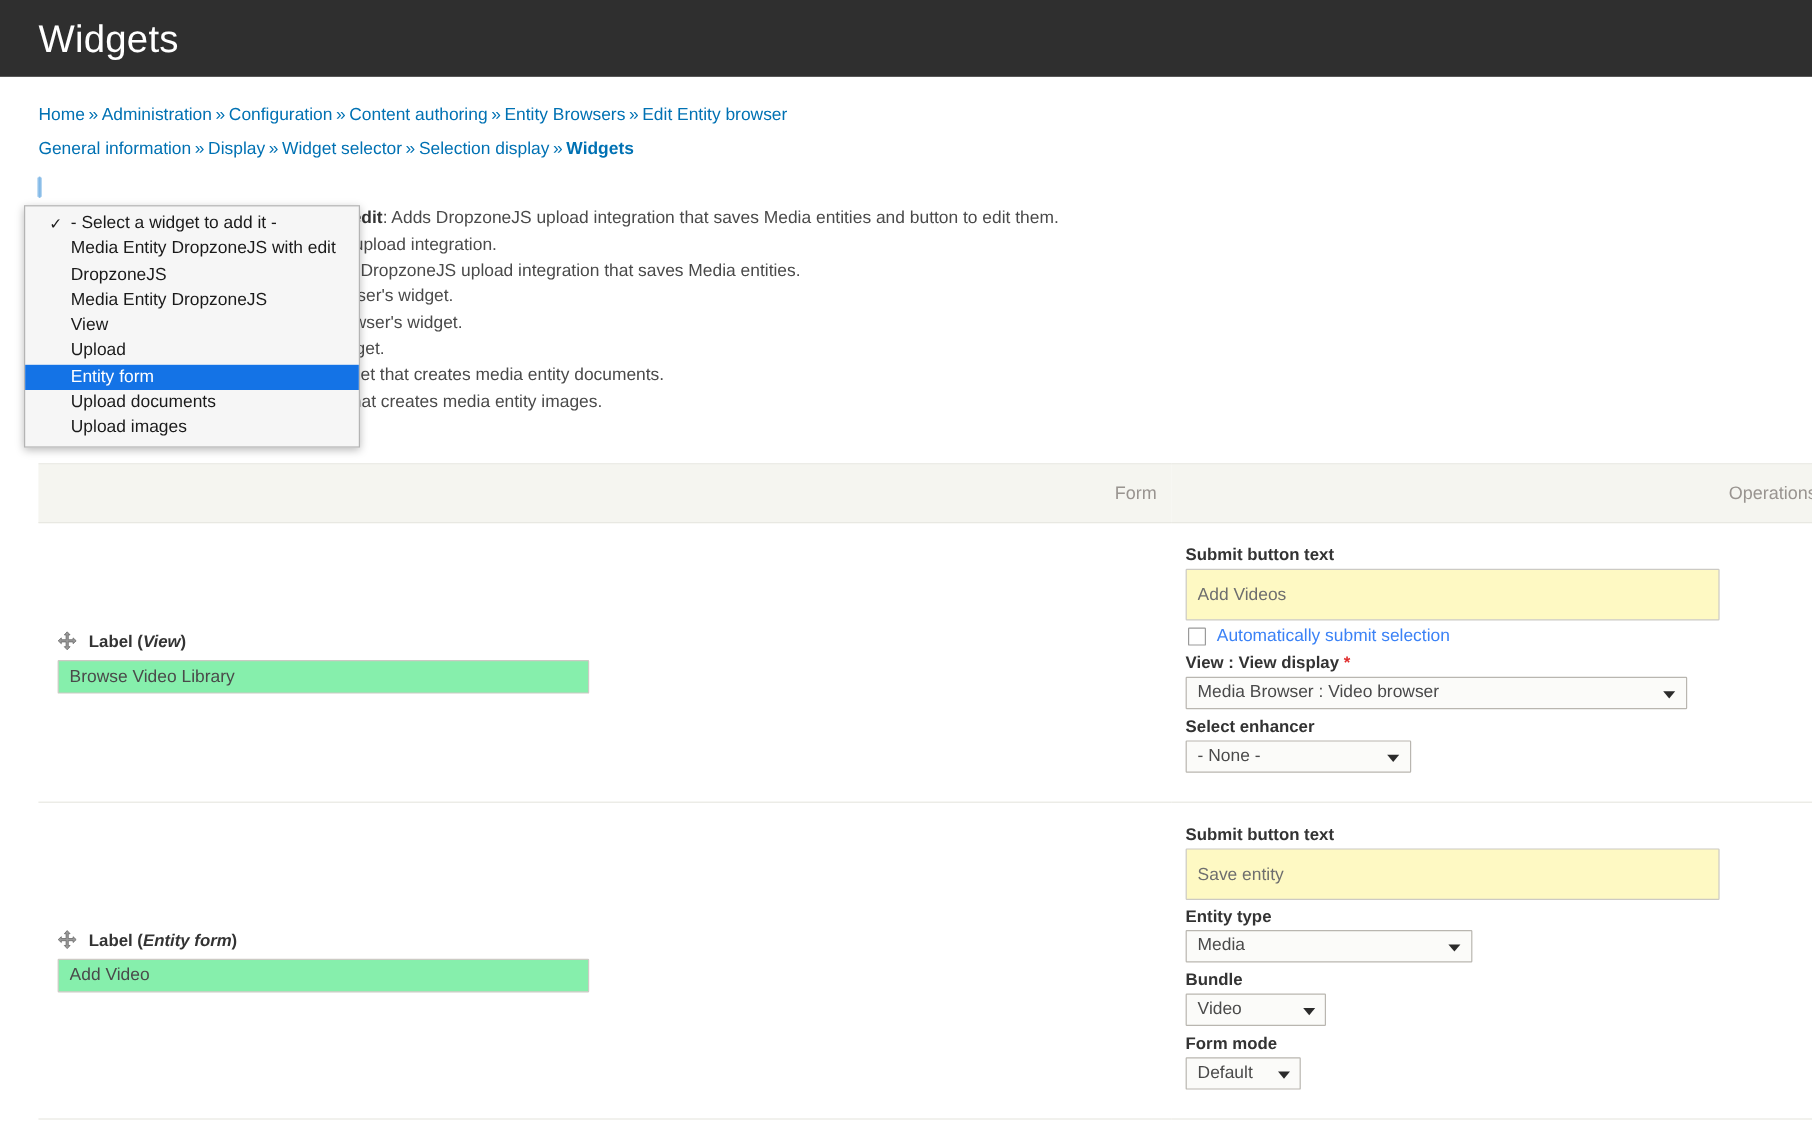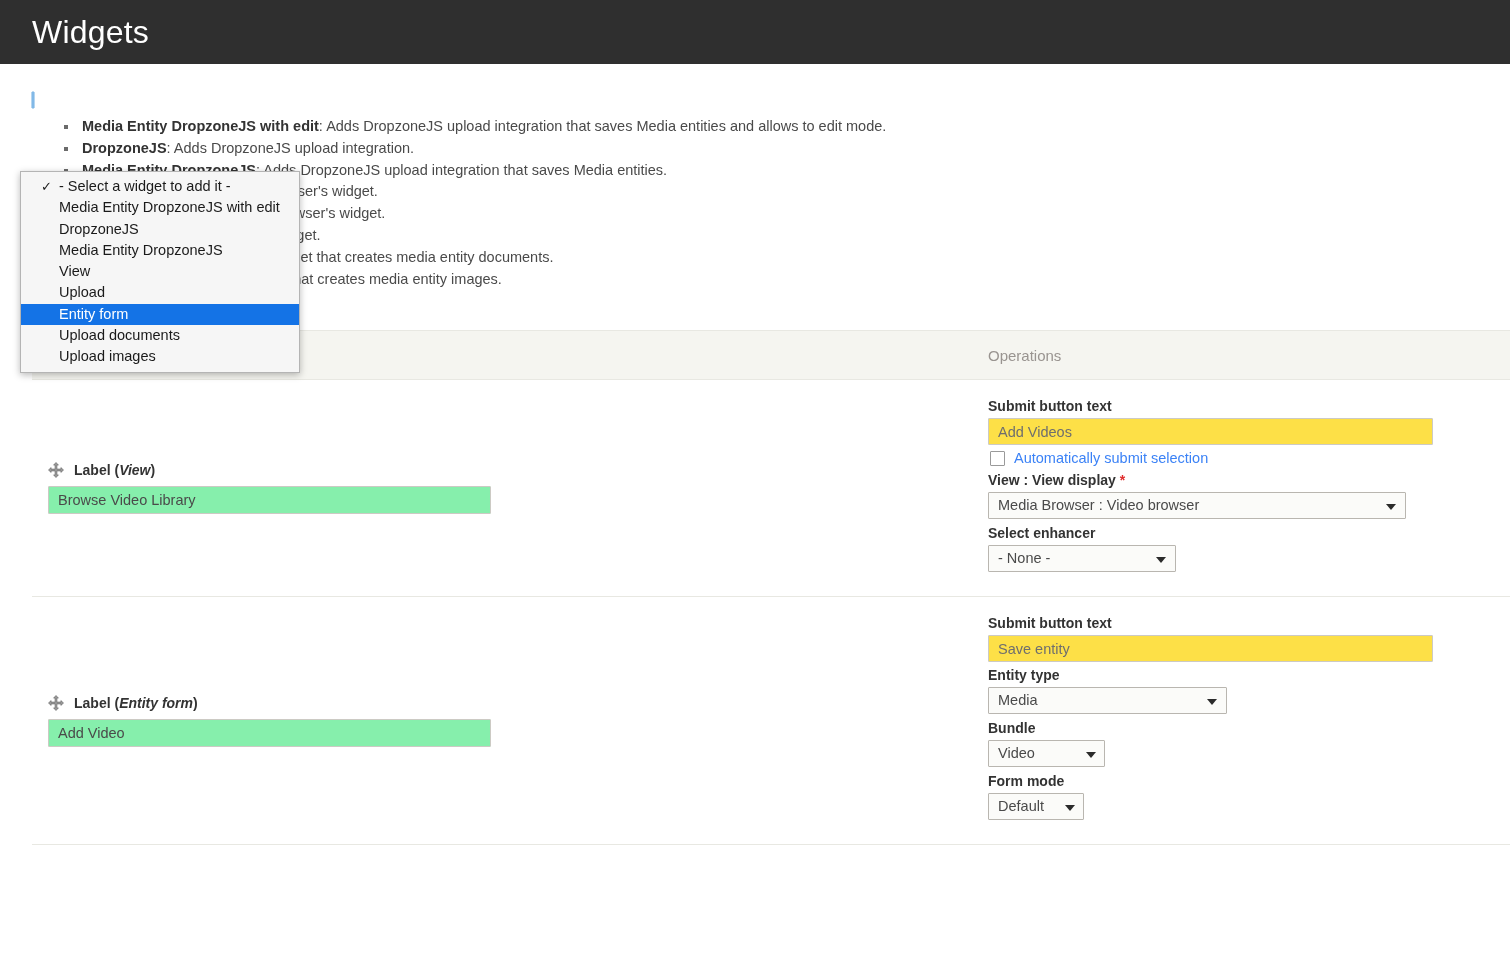--- a/index.html
+++ b/index.html
@@ -151,21 +151,21 @@
   .widgets-table {
     margin: 40px 32px 0 32px;
     border-collapse: collapse;
     width: 1446px;
     table-layout: fixed;
   }
   .widgets-table thead th {
     background: #f5f5f0;
     border-top: 1px solid #e8e8e2;
     border-bottom: 1px solid #e8e8e2;
-    text-align: left;
+    text-align: right;
     font-weight: normal;
     color: #999490;
     font-size: 15px;
     padding: 14px 12px 14px 12px;
     height: 20px;
   }
   .widgets-table tbody td {
     vertical-align: middle;
     padding: 18px 12px 18px 12px;
     border-bottom: 1px solid #e8e8e2;
@@ -218,24 +218,24 @@
   .ops-label {
     font-weight: bold;
     font-size: 14px;
     color: #333;
     display: block;
     margin: 0 0 4px 0;
   }
   .req-star { color: #e02d2d; font-weight: bold; }
   .ops-input {
     width: 445px;
-    height: 27px;
+    height: 43px;
     box-sizing: border-box;
     border: 1px solid #cccac4;
-    background: #fde047;
+    background: #fef9c3;
     padding: 0 9px;
     font-family: "Liberation Sans", sans-serif;
     font-size: 14.5px;
     color: #6e6e6e;
     border-radius: 1px;
     margin-bottom: 5px;
     display: block;
   }
   .checkbox-row {
     display: flex;
@@ -288,20 +288,26 @@
   .dd.w-fmode .caret, .dd.w-bundle .caret { right: 8px; }
 </style>
 </head>
 <body>
 
 <div class="page-header">
   <h1>Widgets</h1>
 </div>
 
 <div class="breadcrumbs">
+  <div class="crumbline">
+    <a href="#">Home</a><span class="sep">»</span><a href="#">Administration</a><span class="sep">»</span><a href="#">Configuration</a><span class="sep">»</span><a href="#">Content authoring</a><span class="sep">»</span><a href="#">Entity Browsers</a><span class="sep">»</span><a href="#">Edit Entity browser</a>
+  </div>
+  <div class="crumbline">
+    <a href="#">General information</a><span class="sep">»</span><a href="#">Display</a><span class="sep">»</span><a href="#">Widget selector</a><span class="sep">»</span><a href="#">Selection display</a><span class="sep">»</span><span class="current">Widgets</span>
+  </div>
 </div>
 
 <div class="field-block">
   <span class="select-shell">
     <span class="fake-select"></span>
   </span>
 </div>
 
 <div class="dropdown-popup">
   <div class="dd-item">
@@ -328,21 +334,21 @@
   </div>
   <div class="dd-item">
     <span>Upload documents</span>
   </div>
   <div class="dd-item">
     <span>Upload images</span>
   </div>
 </div>
 
 <ul class="desc-list">
-  <li><b>Media Entity DropzoneJS with edit</b>: <span>Adds DropzoneJS upload integration that saves Media entities and allows to edit mode.</span></li>
+  <li><b>Media Entity DropzoneJS with edit</b>: <span>Adds DropzoneJS upload integration that saves Media entities and button to edit them.</span></li>
   <li><b>DropzoneJS</b>: <span>Adds DropzoneJS upload integration.</span></li>
   <li><b>Media Entity DropzoneJS</b>: <span>Adds DropzoneJS upload integration that saves Media entities.</span></li>
   <li><b>View</b>: <span>Adds entity listing in a browser's widget.</span></li>
   <li><b>Upload</b>: <span>Adds an upload field browser's widget.</span></li>
   <li><b>Entity form</b>: <span>Adds entity form widget.</span></li>
   <li><b>Upload documents</b>: <span>Upload widget that creates media entity documents.</span></li>
   <li><b>Upload images</b>: <span>Upload widget that creates media entity images.</span></li>
 </ul>
 
 <table class="widgets-table">

